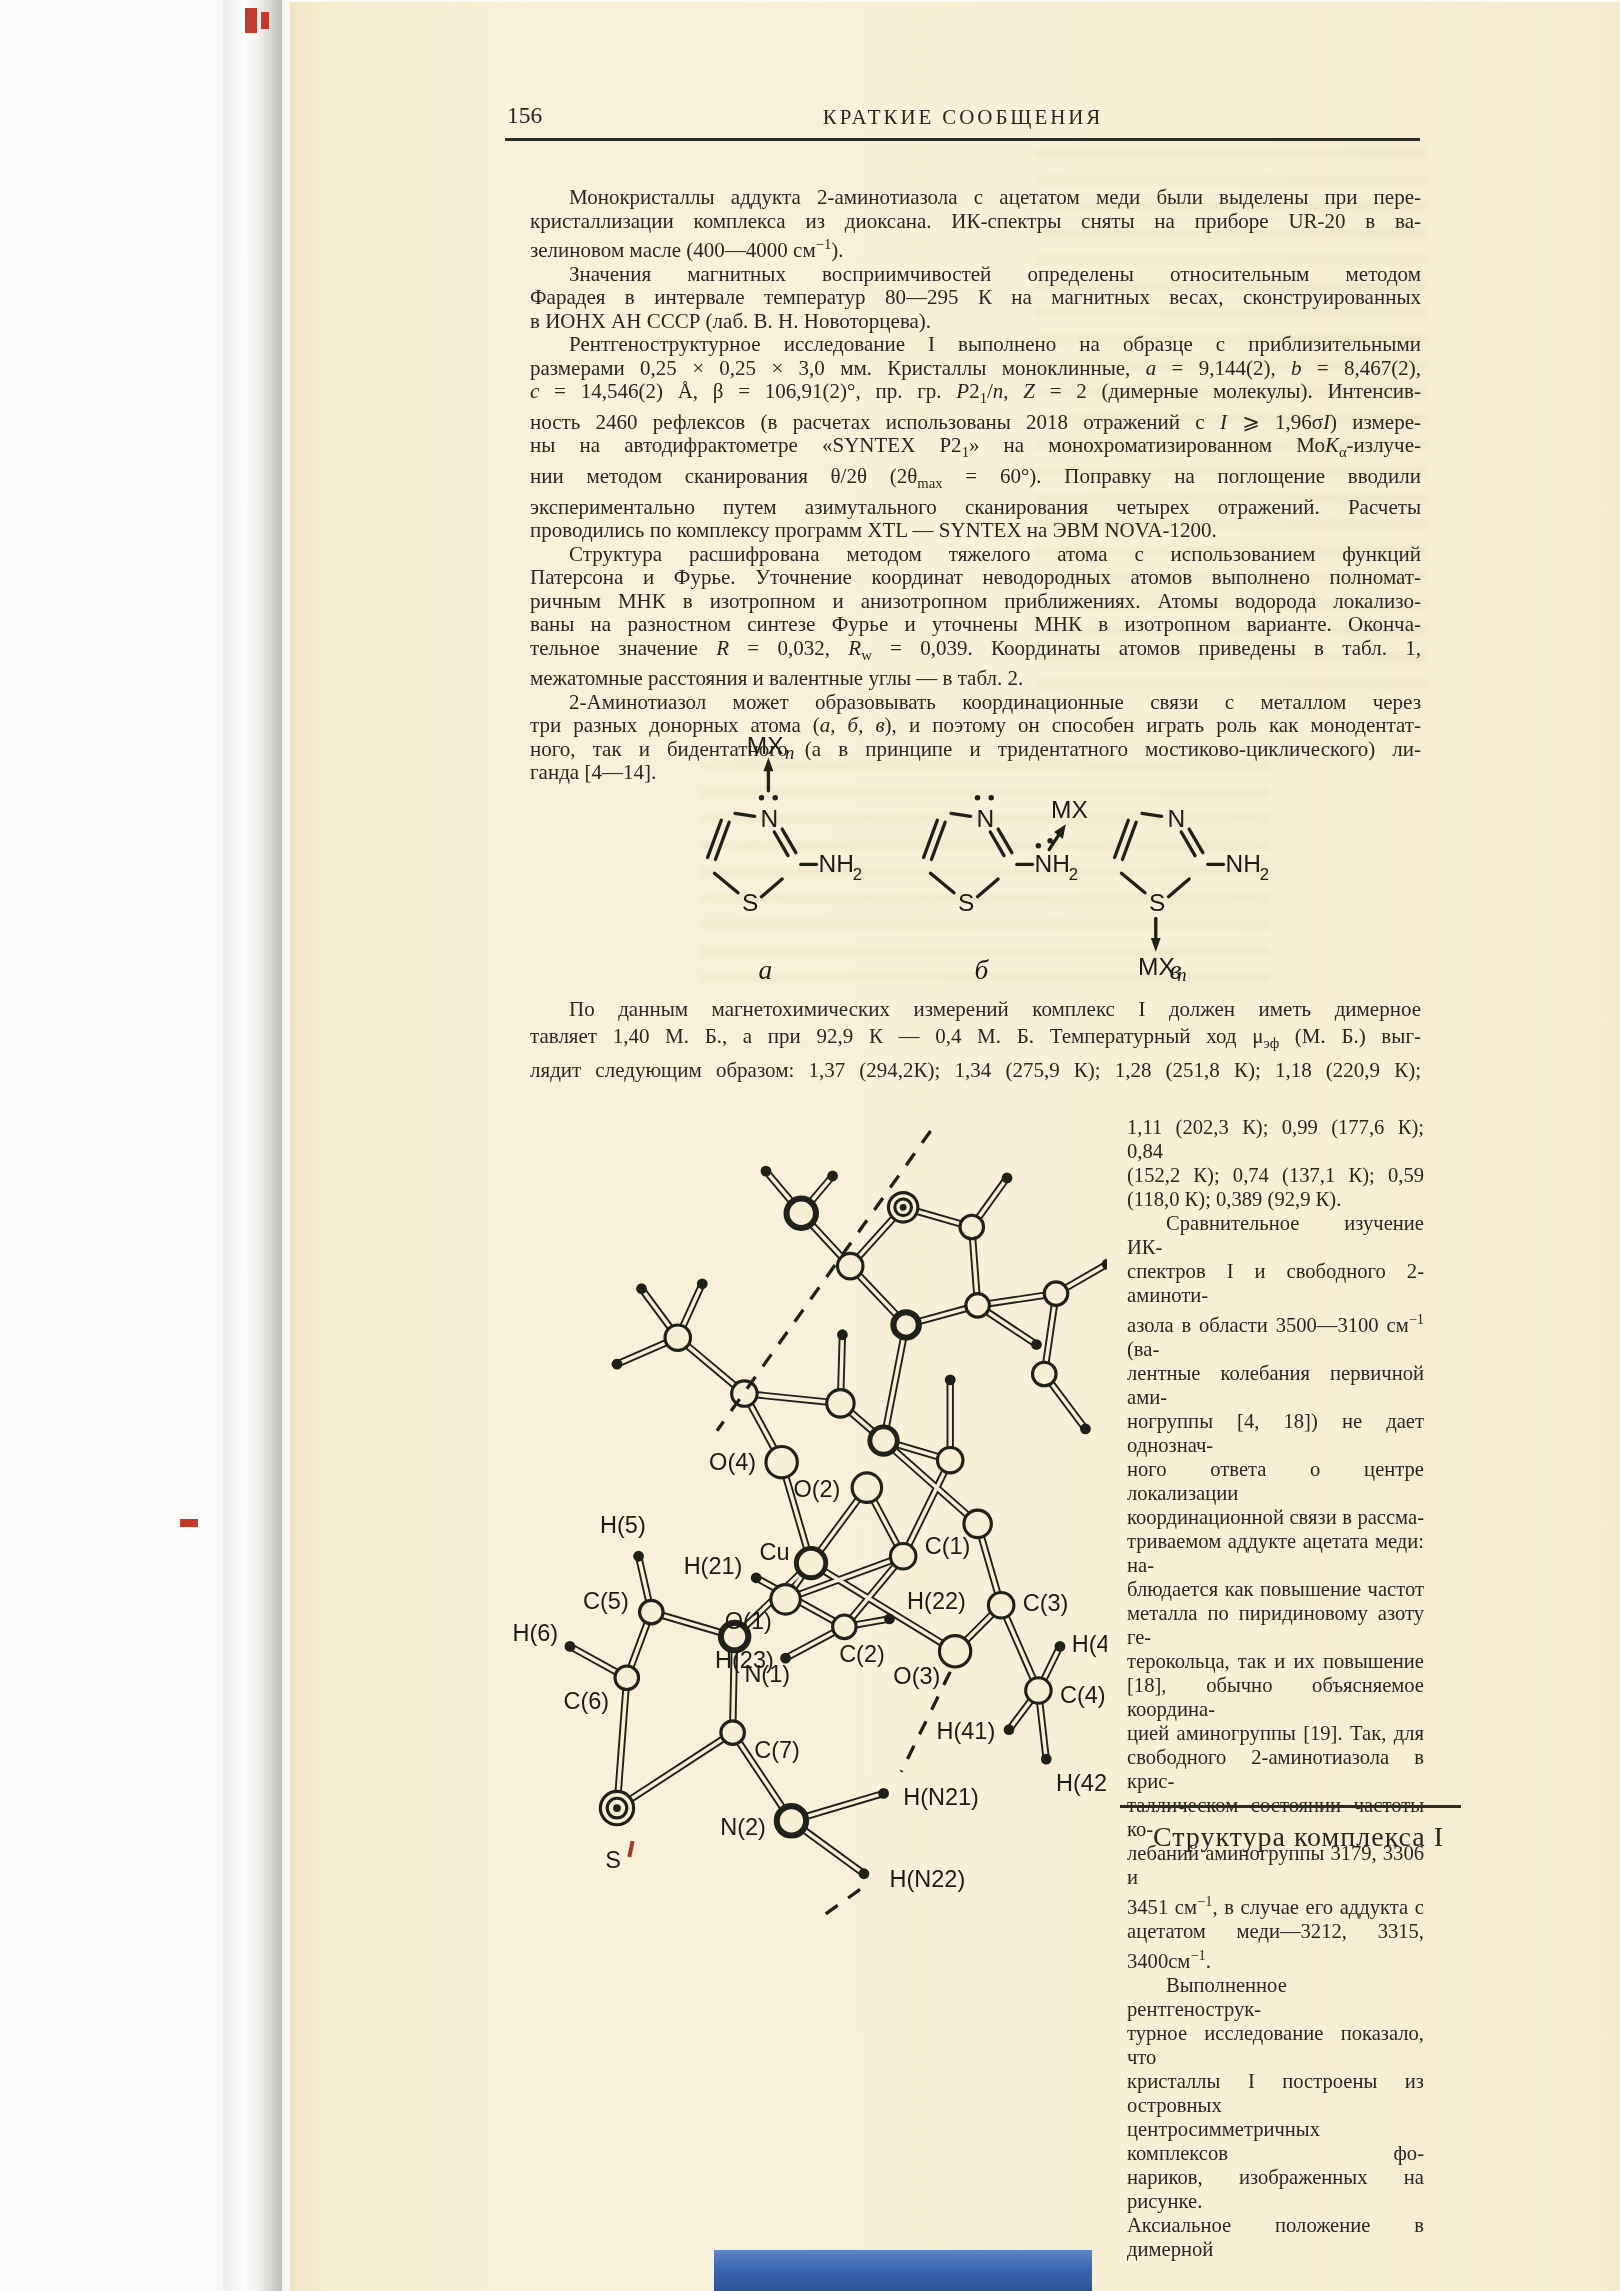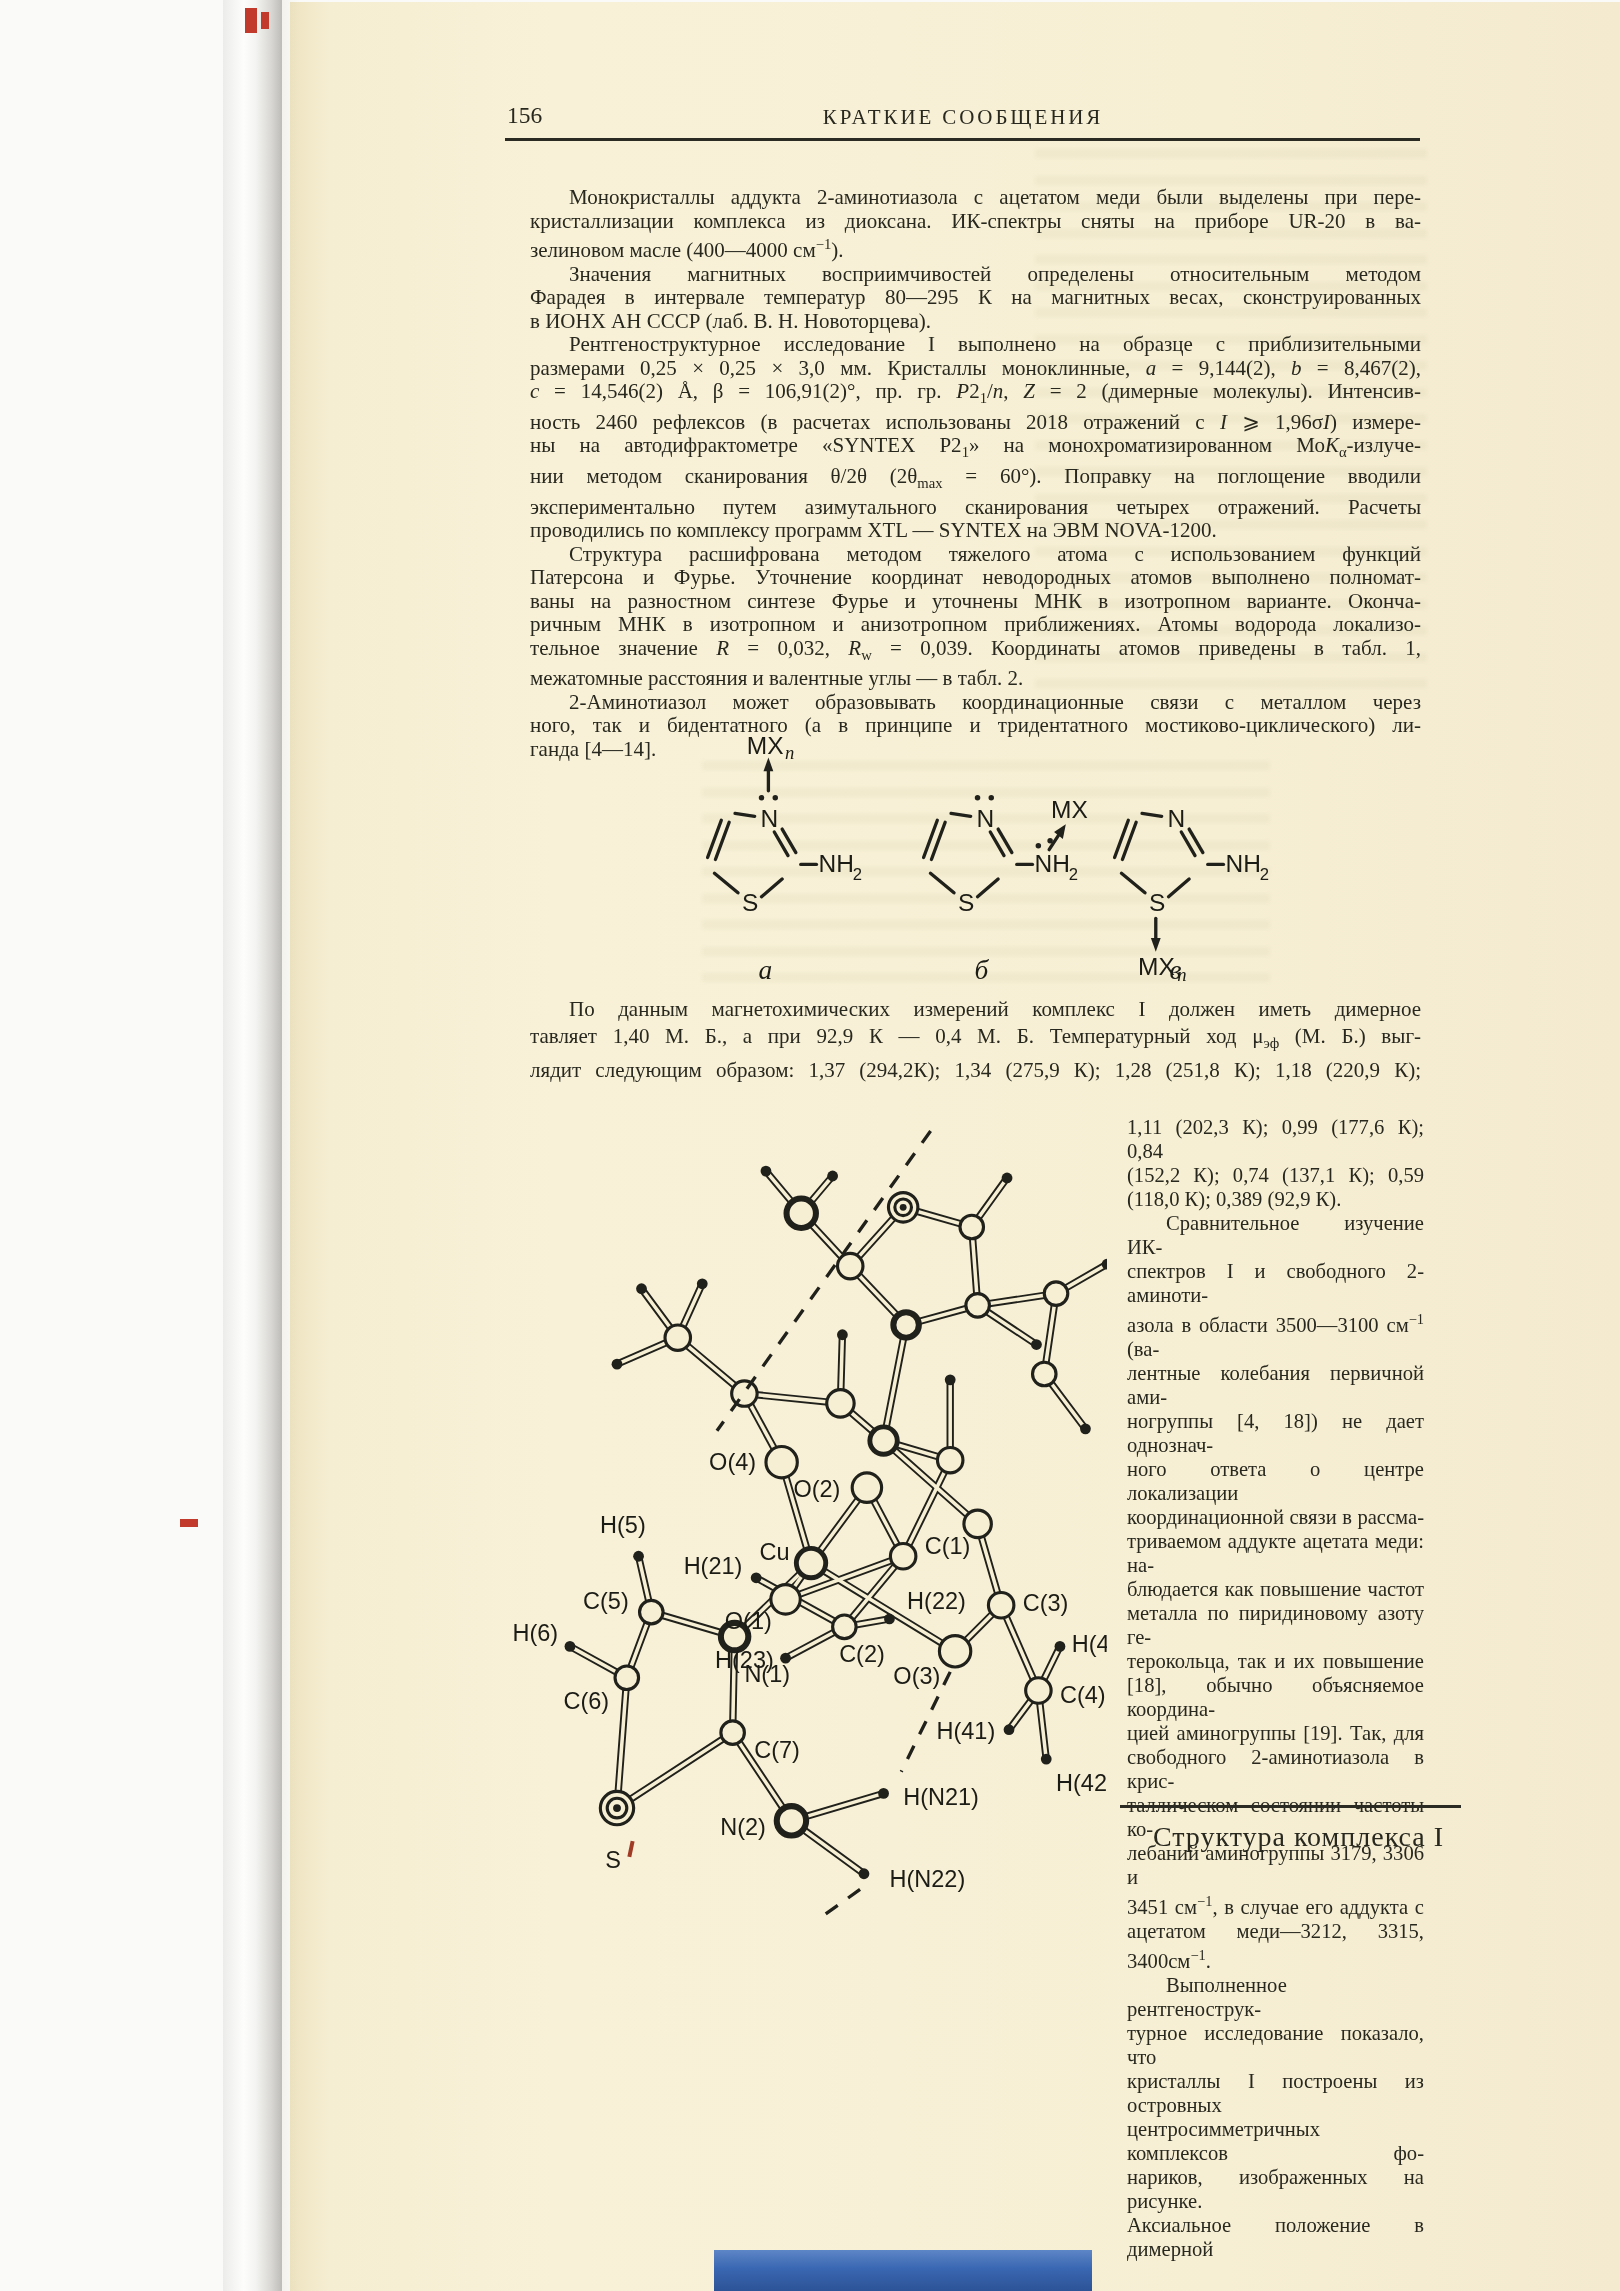--- a/index.html
+++ b/index.html
@@ -95,27 +95,28 @@
       <div class="ln"><i>c</i> = 14,546(2) Å, β = 106,91(2)°, пр. гр. <i>P</i>2<sub>1</sub>/<i>n</i>, <i>Z</i> = 2 (димерные молекулы). Интенсив-</div>
       <div class="ln">ность 2460 рефлексов (в расчетах использованы 2018 отражений с <i>I</i> ⩾ 1,96σ<i>I</i>) измере-</div>
       <div class="ln">ны на автодифрактометре «SYNTEX P2<sub>1</sub>» на монохроматизированном Мо<i>K</i><sub>α</sub>-излуче-</div>
       <div class="ln">нии методом сканирования θ/2θ (2θ<sub>max</sub> = 60°). Поправку на поглощение вводили</div>
       <div class="ln">экспериментально путем азимутального сканирования четырех отражений. Расчеты</div>
       <div class="ln last">проводились по комплексу программ XTL — SYNTEX на ЭВМ NOVA-1200.</div>
     </div>
   <div>
       <div class="ln ind">Структура расшифрована методом тяжелого атома с использованием функций</div>
       <div class="ln">Патерсона и Фурье. Уточнение координат неводородных атомов выполнено полномат-</div>
+      <div class="ln">ричным МНК в изотропном и анизотропном приближениях. Атомы водорода локализо-</div>
       <div class="ln">ваны на разностном синтезе Фурье и уточнены МНК в изотропном варианте. Оконча-</div>
-      <div class="ln">ричным МНК в изотропном и анизотропном приближениях. Атомы водорода локализо-</div>
       <div class="ln">тельное значение <i>R</i> = 0,032, <i>R</i><sub>w</sub> = 0,039. Координаты атомов приведены в табл. 1,</div>
       <div class="ln last">межатомные расстояния и валентные углы — в табл. 2.</div>
     </div>
   <div>
       <div class="ln ind">2-Аминотиазол может образовывать координационные связи с металлом через</div>
+      <div class="ln">три разных донорных атома (<i>а, б, в</i>), и поэтому он способен играть роль как монодентат-</div>
       <div class="ln">ного, так и бидентатного (а в принципе и тридентатного мостиково-циклического) ли-</div>
       <div class="ln last">ганда [4—14].</div>
     </div>
 </div>
 
 <div id="schemes">
 
   <svg style="left:0;" width="206" height="265" viewBox="0 0 210 270">
     <text class="sch" x="62" y="28">MX</text>
     <text class="schn" x="101" y="34">n</text>

